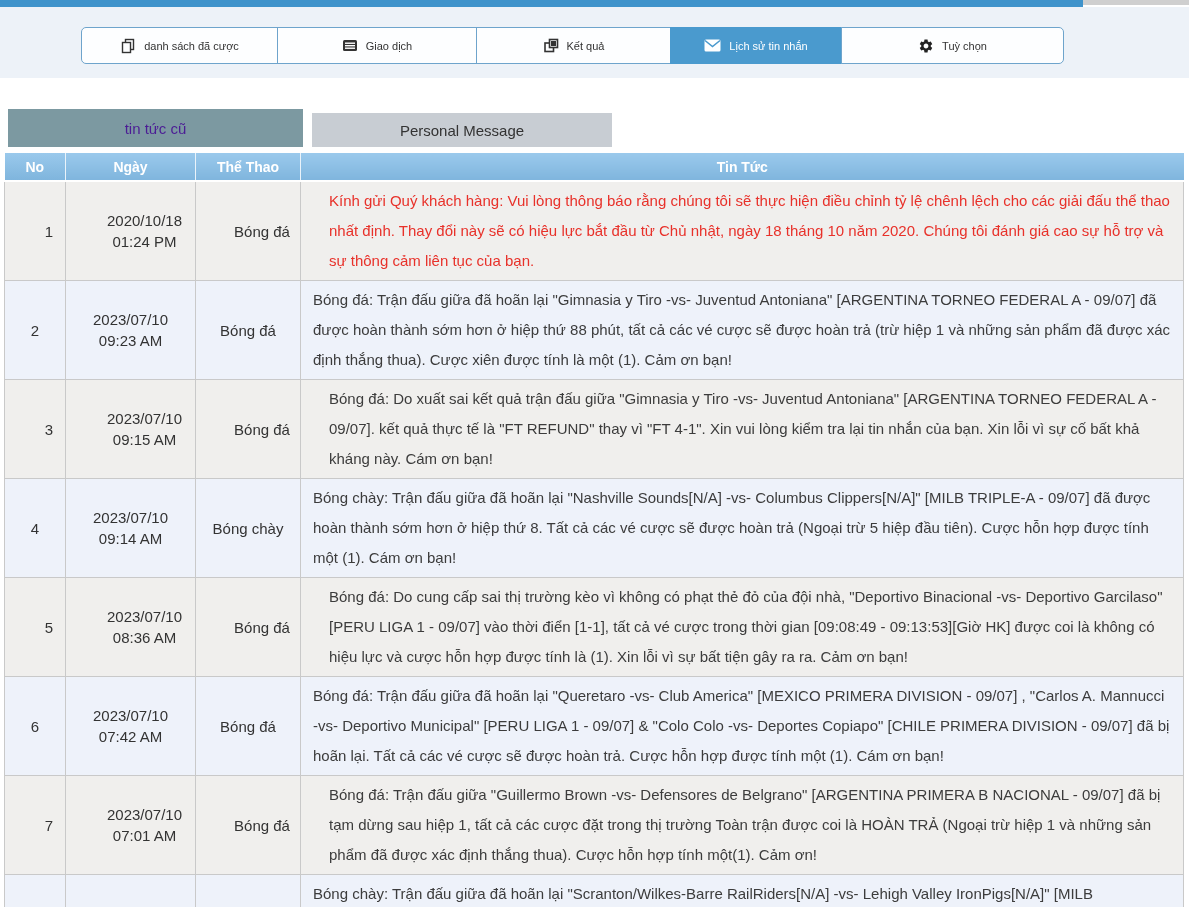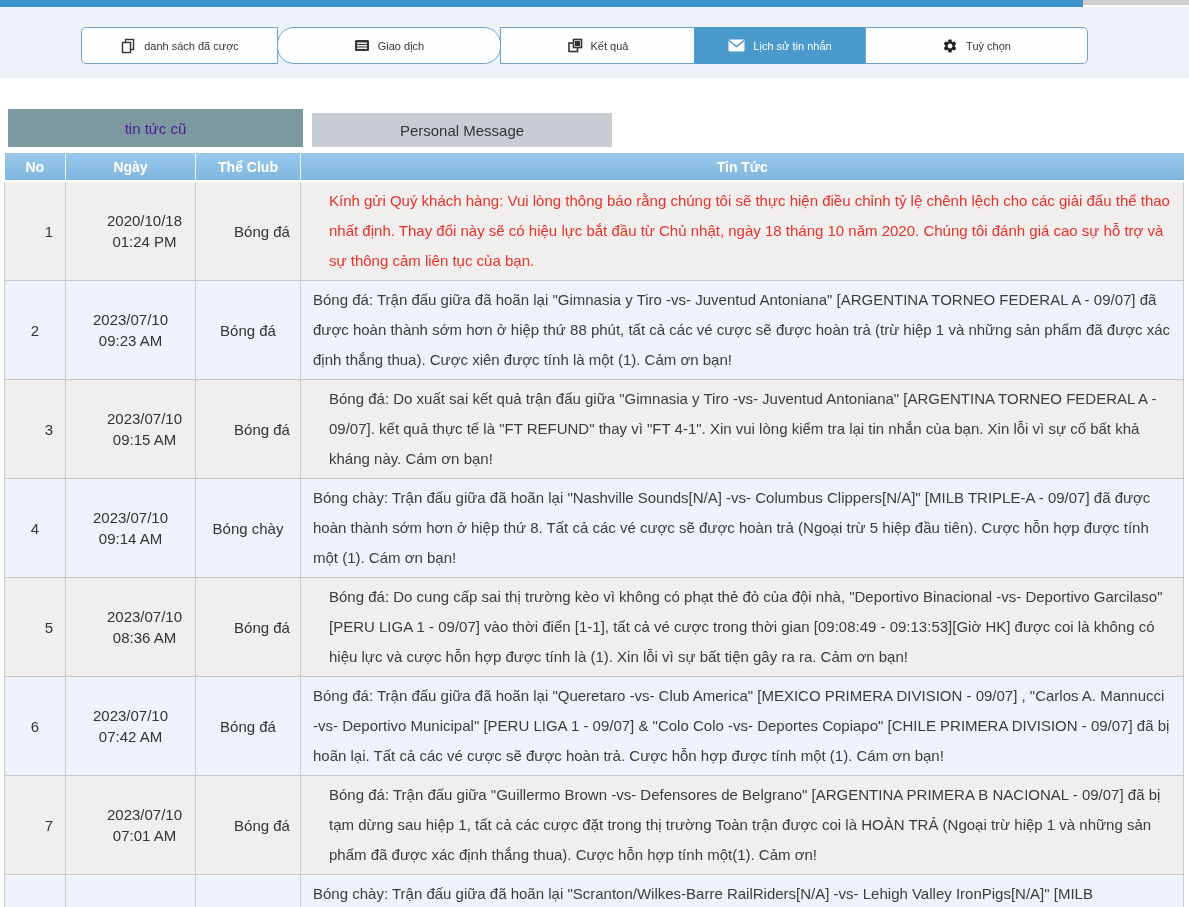--- a/index.html
+++ b/index.html
@@ -52,21 +52,21 @@
   <div class="btn-group" id="nav-buttons">
       <div class="tb-btn" style="width: 197px;">
         <span style="display: inline-flex;">
           <svg width="16" height="16" viewBox="0 0 16 16">
             <rect x="5.5" y="1.5" width="8" height="10" fill="none" stroke="#333" stroke-width="1.4"></rect>
             <rect x="2.5" y="4.5" width="8" height="10" fill="#fdfeff" stroke="#333" stroke-width="1.4"></rect>
           </svg>
         </span>
         <span>danh sách đã cược</span>
       </div>
-      <div class="tb-btn" style="width: 224px; border-radius: 17px;">
+      <div class="tb-btn" style="width: 200px;">
         <span style="display: inline-flex;">
           <svg width="16" height="14" viewBox="0 0 16 14">
             <rect x="1" y="1" width="14" height="11" rx="1.5" fill="#333"></rect>
             <rect x="3" y="3.5" width="10" height="1.4" fill="#fff"></rect>
             <rect x="3" y="6" width="10" height="1.4" fill="#fff"></rect>
             <rect x="3" y="8.5" width="10" height="1.4" fill="#fff"></rect>
           </svg>
         </span>
         <span>Giao dịch</span>
       </div>
@@ -113,21 +113,21 @@
   <colgroup>
       <col class="c-no">
       <col class="c-date">
       <col class="c-sport">
       <col>
     </colgroup>
   <thead>
     <tr>
       <th>No</th>
       <th>Ngày</th>
-      <th>Thể Club</th>
+      <th>Thể Thao</th>
       <th>Tin Tức</th>
     </tr>
   </thead>
   <tbody id="rows-body">
       <tr class="odd">
         <td>1</td>
         <td class="date-cell">
           <div>2020/10/18</div>
           <div>01:24 PM</div>
         </td>

